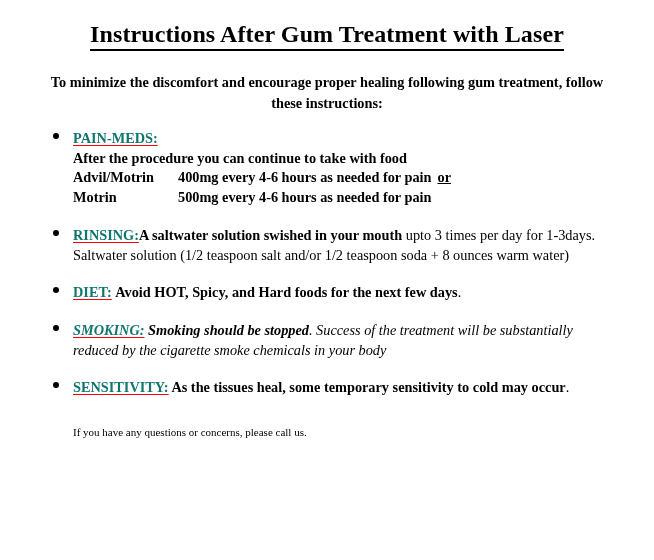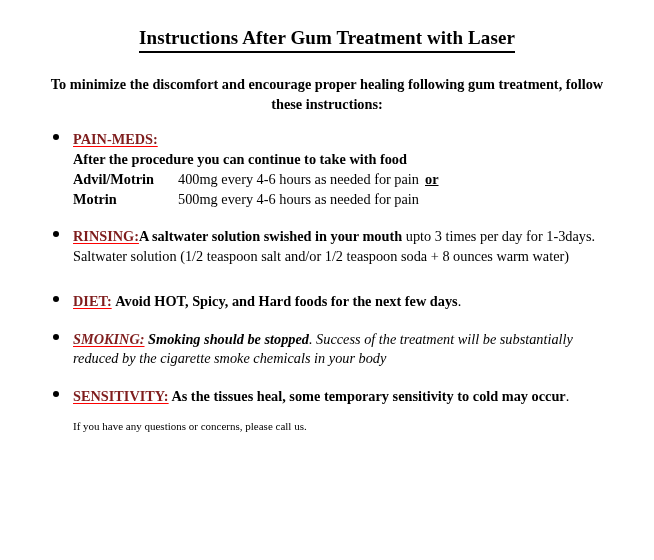--- a/index.html
+++ b/index.html
@@ -19,25 +19,25 @@
     width: 654px;
     height: 560px;
     position: relative;
     background: #ffffff;
     box-sizing: border-box;
   }
 
   
   .doc-title {
     text-align: center;
-    font-size: 19px;
+    font-size: 24px;
     font-weight: bold;
     letter-spacing: 0.1px;
     margin: 0;
-    padding-top: 28px;
+    padding-top: 21px;
     line-height: 1.1;
   }
   .doc-title .ul {
     border-bottom: 2.5px solid #000;
     padding-bottom: 2px;
     display: inline-block;
   }
 
   
   .intro {
@@ -69,21 +69,21 @@
   .section .bullet {
     position: absolute;
     left: 53px;
     top: 4px;
     width: 6px;
     height: 6px;
     background: #000;
     border-radius: 50%;
   }
   .heading {
-    color: #7f1d1d;
+    color: #0f766e;
     font-weight: bold;
     text-decoration: underline;
     text-decoration-color: #ff0000;
     text-underline-offset: 2px;
   }
   .b { font-weight: bold; }
   .r { font-weight: normal; }
 
   .sub-line {
     display: block;
@@ -98,44 +98,44 @@
     line-height: 1.38;
   }
   .med-name {
     display: inline-block;
     width: 105px;
     font-weight: bold;
     vertical-align: top;
   }
   .med-dose {
     display: inline-block;
-    font-weight: normal;
+    font-weight: bold;
     vertical-align: top;
   }
   .med-or {
     font-weight: bold;
     padding-left: 6px;
     text-decoration: underline;
   }
 
   .closing {
     padding-left: 73px;
     padding-right: 34px;
     font-size: 11px;
     line-height: 1.38;
     padding-top: 12px;
   }
 
   
   .sec-painmeds { margin-bottom: 18px; }
-  .sec-rinsing  { margin-bottom: 25px; }
+  .sec-rinsing  { margin-bottom: 18px; }
   .sec-brushing { margin-bottom: 18px; }
   .sec-diet     { margin-bottom: 18px; }
   .sec-smoking  { margin-bottom: 18px; font-style: italic; }
-  .sec-sensitivity { margin-bottom: 0px; }
+  .sec-sensitivity { margin-bottom: 15px; }
 </style>
 </head>
 <body>
 
 <div class="page">
 
   <h1 class="doc-title"><span class="ul">Instructions After Gum Treatment with Laser</span></h1>
 
   <p class="intro">To minimize the discomfort and encourage proper healing following gum treatment, follow these instructions:</p>
 

